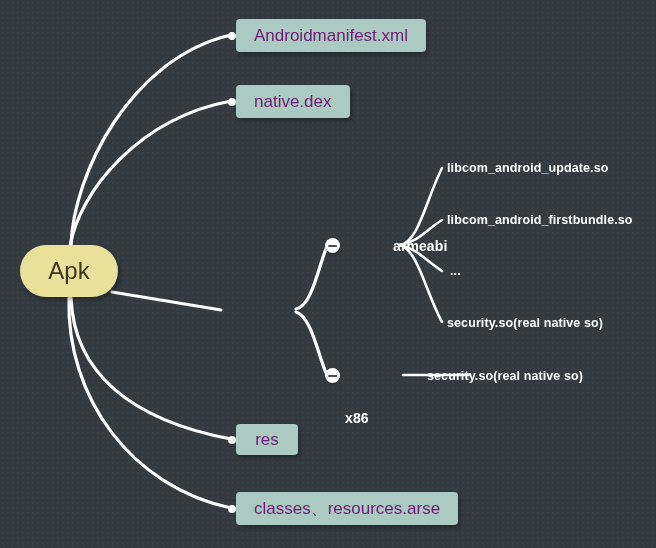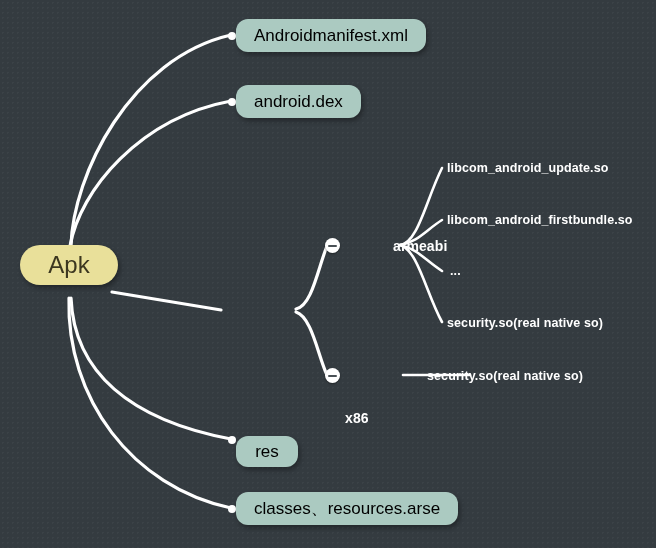--- a/index.html
+++ b/index.html
@@ -42,22 +42,22 @@
     color: #3c3720;
     font-size: 24px;
     box-shadow: 2px 3px 5px rgba(0,0,0,0.35);
   }
   
   .node-pill {
     display: flex;
     align-items: center;
     justify-content: center;
     background: #abcac1;
-    border-radius: 12px;
-    color: #000000;
+    border-radius: 4px;
+    color: #701a75;
     font-size: 17px;
     box-shadow: 2px 3px 5px rgba(0,0,0,0.33);
   }
   
   .node-branch {
     display: flex;
     align-items: center;
     color: #ffffff;
     font-size: 14px;
     font-weight: bold;
@@ -126,42 +126,42 @@
 
       <path d="M 400 245 C 418 243 426 200 442 168"></path>
       <path d="M 400 245 C 418 242 426 230 442 220"></path>
       <path d="M 400 245 C 418 249 426 261 442 271"></path>
       <path d="M 400 245 C 418 250 426 293 442 322"></path>
 
       <path d="M 403 375 L 470 375"></path>
     </g>
   </svg>
 
-  <div class="node node-root" style="left:20px; top:245px; width:98px; height:40px;">
+  <div class="node node-root" style="left:20px; top:245px; width:98px; height:52px;">
     <span>Apk</span>
   </div>
 
   <div class="node" style="left:228px; top:19px;">
     <div class="conn-dot" style="left:0px; top:13px;"></div>
     <div class="node-pill" style="position:relative; left:8px; top:0px; height:33px; padding:0 18px;">
       <span>Androidmanifest.xml</span>
     </div>
   </div>
 
   <div class="node" style="left:228px; top:85px;">
     <div class="conn-dot" style="left:0px; top:13px;"></div>
     <div class="node-pill" style="position:relative; left:8px; top:0px; height:33px; padding:0 18px;">
-      <span>android.dex</span>
+      <span>native.dex</span>
     </div>
   </div>
 
 
   <div class="node" style="left:228px; top:424px;">
     <div class="conn-dot" style="left:0px; top:12px;"></div>
-    <div class="node-pill" style="position:relative; left:8px; top:12px; height:31px; width:62px;text-align:right;">
+    <div class="node-pill" style="position:relative; left:8px; top:0px; height:31px; width:62px;text-align:right;">
       <span>res</span>
     </div>
   </div>
 
   <div class="node" style="left:228px; top:492px;">
     <div class="conn-dot" style="left:0px; top:13px;"></div>
     <div class="node-pill" style="position:relative; left:8px; top:0px; height:33px; padding:0 18px;">
       <span>classes、resources.arse</span>
     </div>
   </div>

